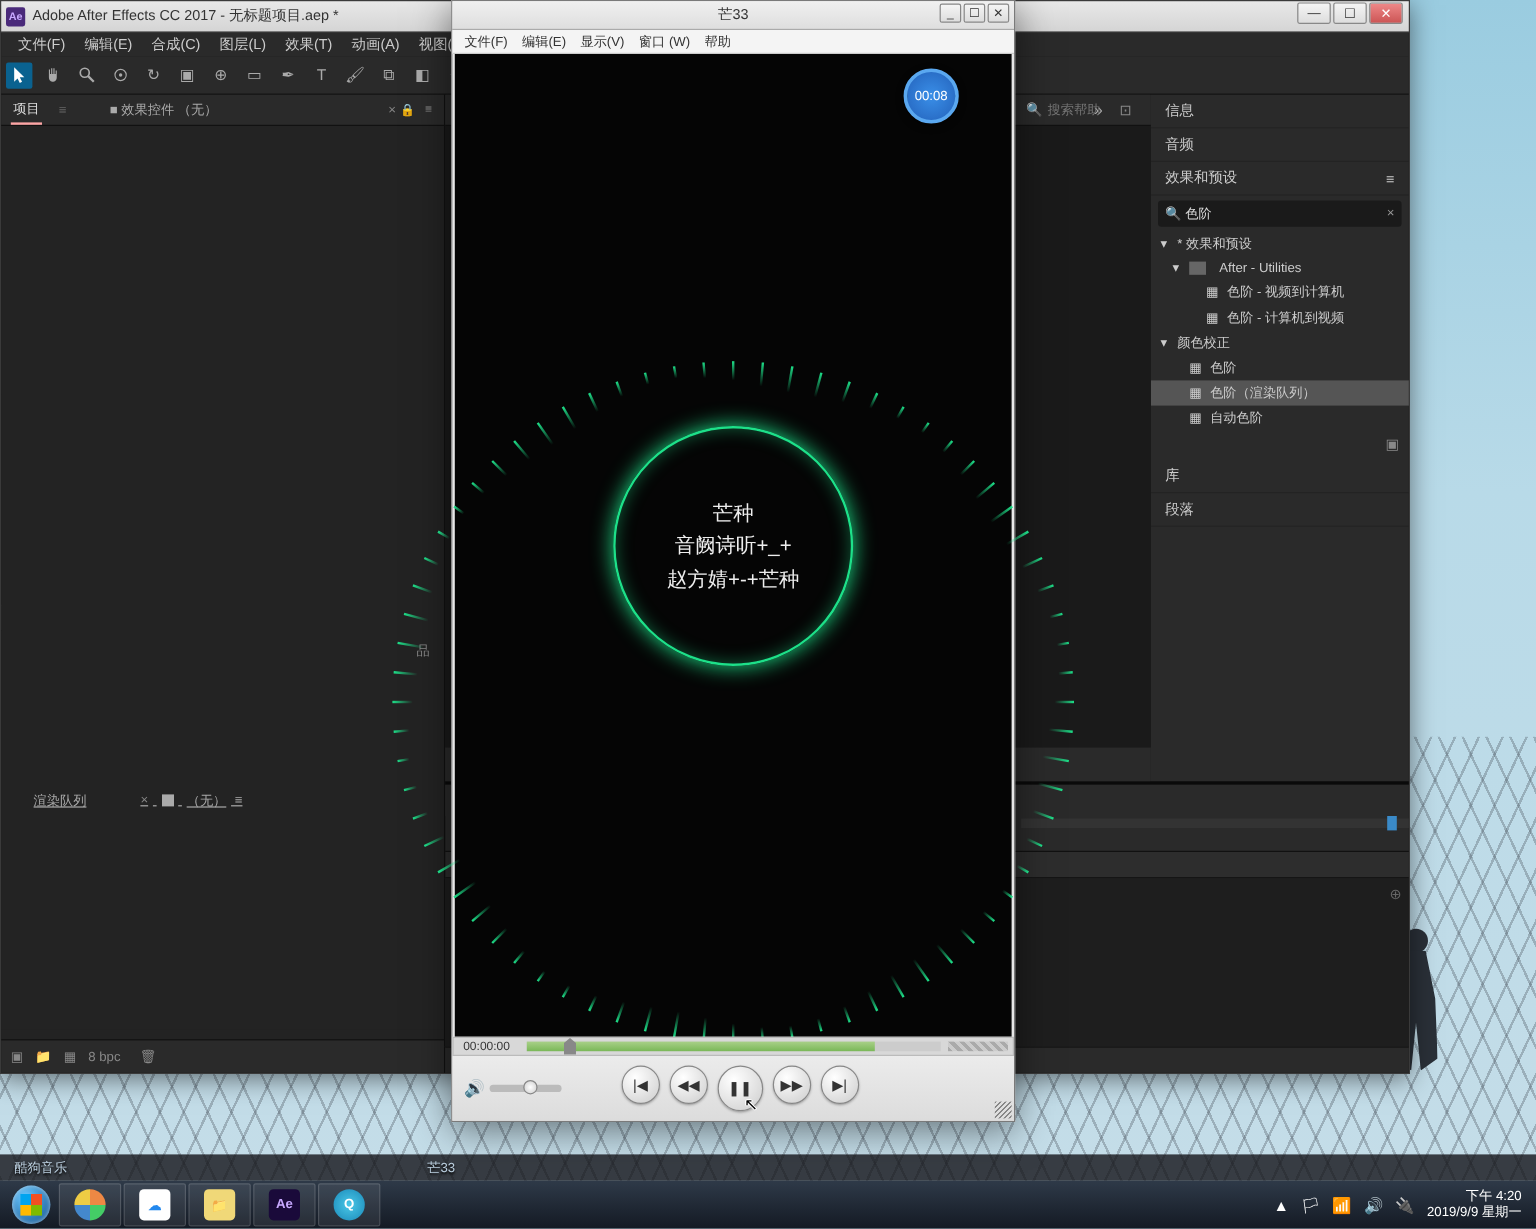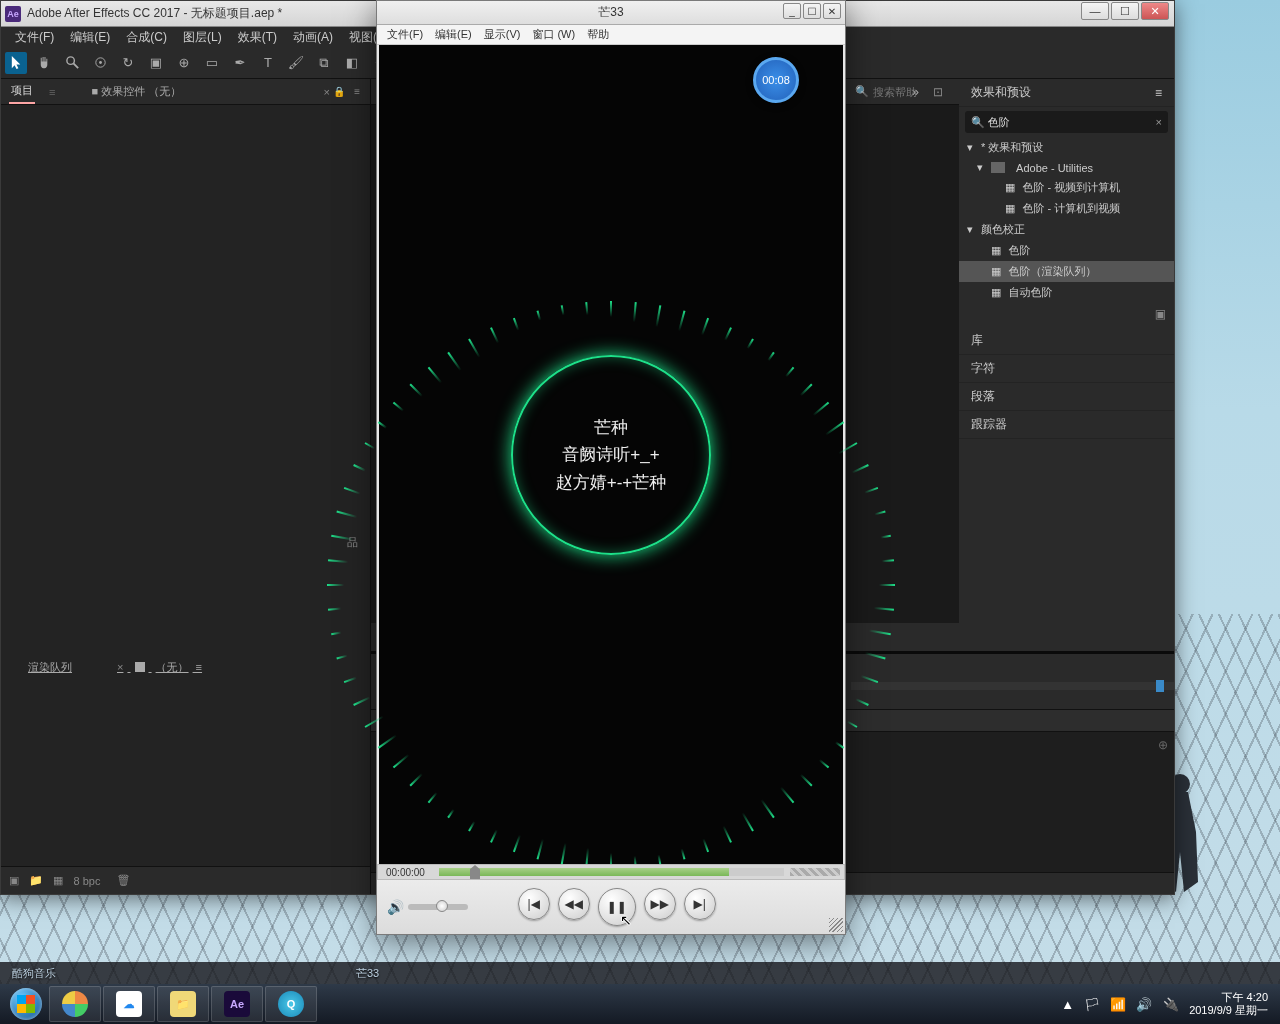--- a/index.html
+++ b/index.html
@@ -234,48 +234,48 @@
             <span class="gearish">⊡</span>
             <span style="position:absolute; right:-4px; display:flex; align-items:center; gap:4px; color:#888;">🔍 <input style="background: transparent; border: none; color: rgb(204, 204, 204); width: 90px; font-size: 11px;" placeholder="搜索帮助"></span>
           </div>
           <div class="composition-viewer"></div>
           <div class="comp-footer">
             <span class="ico">🔲</span>
             <span>▾</span>
           </div>
         </div>
         <div class="right-side-panels">
+          <div class="side-item">信息</div>
+          <div class="side-item">音频</div>
           <div class="side-item header">
               <span>效果和预设</span>
               <span>≡</span>
             </div>
           <div class="effects-search">🔍&nbsp;<span>色阶</span><span class="clear">×</span></div>
           <div class="tree">
             <div class="tree-row lvl0">
                 <span class="arr">▾</span>
                 <span>* 效果和预设</span>
               </div>
-            <div class="tree-row lvl1"><span class="arr">▾</span><span class="fico"></span>&nbsp;<span>Adobe - Utilities</span></div>
+            <div class="tree-row lvl1"><span class="arr">▾</span><span class="fico"></span>&nbsp;<span>After - Utilities</span></div>
             <div class="tree-row lvl2"><span class="arr"></span>▦&nbsp;<span>色阶 - 视频到计算机</span></div>
             <div class="tree-row lvl2"><span class="arr"></span>▦&nbsp;<span>色阶 - 计算机到视频</span></div>
             <div class="tree-row lvl0">
                 <span class="arr">▾</span>
                 <span>颜色校正</span>
               </div>
             <div class="tree-row lvl1"><span class="arr"></span>▦&nbsp;<span>色阶</span></div>
             <div class="tree-row lvl1 sel"><span class="arr"></span>▦&nbsp;<span>色阶（渲染队列）</span></div>
             <div class="tree-row lvl1"><span class="arr"></span>▦&nbsp;<span>自动色阶</span></div>
           </div>
           <div class="tree-footer">
               <span>▣</span>
             </div>
           <div class="side-item">库</div>
-          <div class="side-item">字符</div>
           <div class="side-item">段落</div>
-          <div class="side-item">跟踪器</div>
         </div>
       </div>
       <div class="timeline">
         <div class="tl-tabs" style="position:relative;">
           <span class="tab" style="position:absolute; left:-345px;">渲染队列</span>
           <span class="tab" style="position:absolute; left:-260px;"><span class="close-x">×</span>&nbsp;<span class="sq"></span>&nbsp;<span>（无）</span>&nbsp;≡</span>
         </div>
         <div class="tl-header">
           <div class="tl-header-left" style="margin-left:-370px; width:370px;">
             <span style="color:#3a8ac8; font-size:11px;">00:00:00</span>

